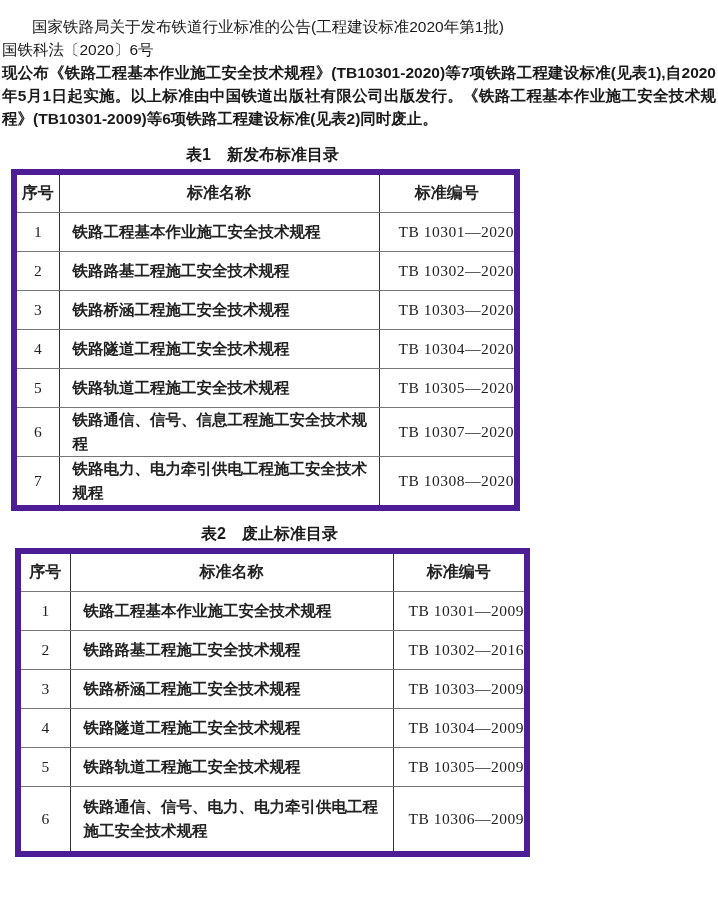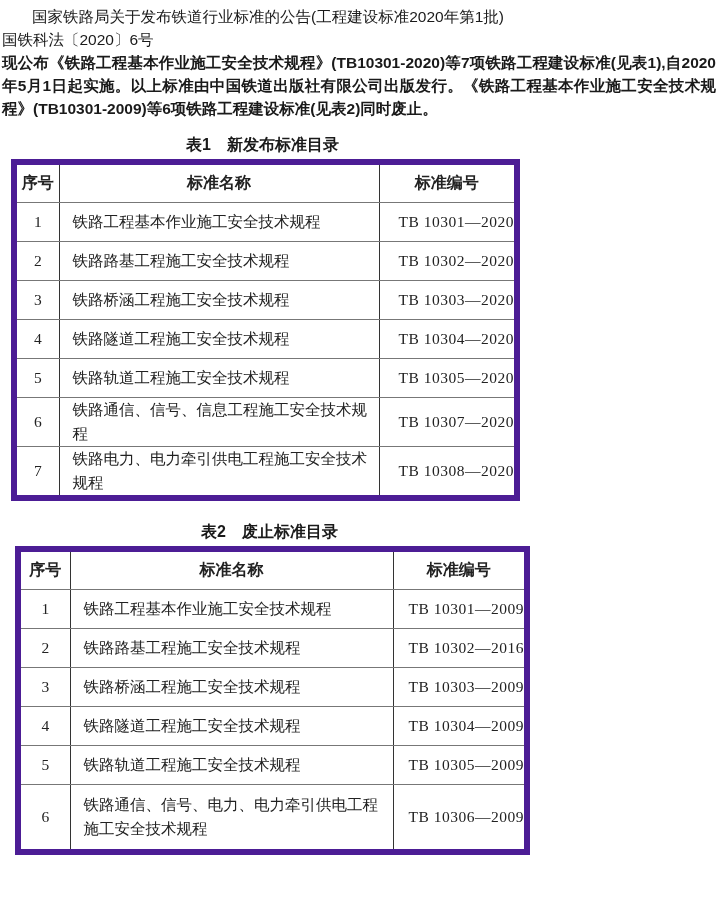--- a/index.html
+++ b/index.html
@@ -8,39 +8,40 @@
     font-family: "Liberation Sans", sans-serif;
     color: #1a1a1a;
     overflow: hidden;
   }
   .page { padding: 5px 0 0 2px; }
 
   .doc-title {
     font-size: 15.5px; line-height: 23px;
     text-indent: 30px;
     white-space: nowrap;
+    margin-top: 10px;
   }
   .doc-number {
     font-size: 15.5px; line-height: 23px;
   }
   .doc-body {
     font-size: 15.5px; line-height: 23px;
     width: 714px;
     text-align: justify;
     font-weight: bold;
   }
 
   .tbl-caption {
     font-weight: bold;
     font-size: 16px;
     line-height: 20px;
     text-align: center;
   }
   .caption-1 { width: 503px; margin: 15px 0 0 9px; }
-  .caption-2 { width: 509px; margin: 21px 0 0 13px; }
+  .caption-2 { width: 509px; margin: 13px 0 0 13px; }
 
   table.std-table {
     border-collapse: collapse;
     table-layout: fixed;
     font-family: "Liberation Serif", "DejaVu Serif", serif;
     font-size: 15.5px;
     color: #222222;
     margin-top: 4px;
     border: 6px solid #4c1d95;
   }
@@ -68,21 +69,21 @@
   .col-name  { width: 320px; }
   .col-code  { width: 138px; }
   .table-2 .col-index { width: 52px; }
   .table-2 .col-name  { width: 323px; }
   .table-2 .col-code  { width: 134px; }
 
   td.cell-index { text-align: center; }
   td.cell-name  {
     text-align: left;
     padding: 0 6px 0 13px;
-    font-weight: 400;
+    font-weight: 700;
     line-height: 24px;
   }
   td.cell-code  { text-align: right; letter-spacing: 0.5px; }
 
   .footer-signer {
     margin-top: 53px;
     width: 718px;
     padding-left: 120px;
     box-sizing: border-box;
     text-align: center;

